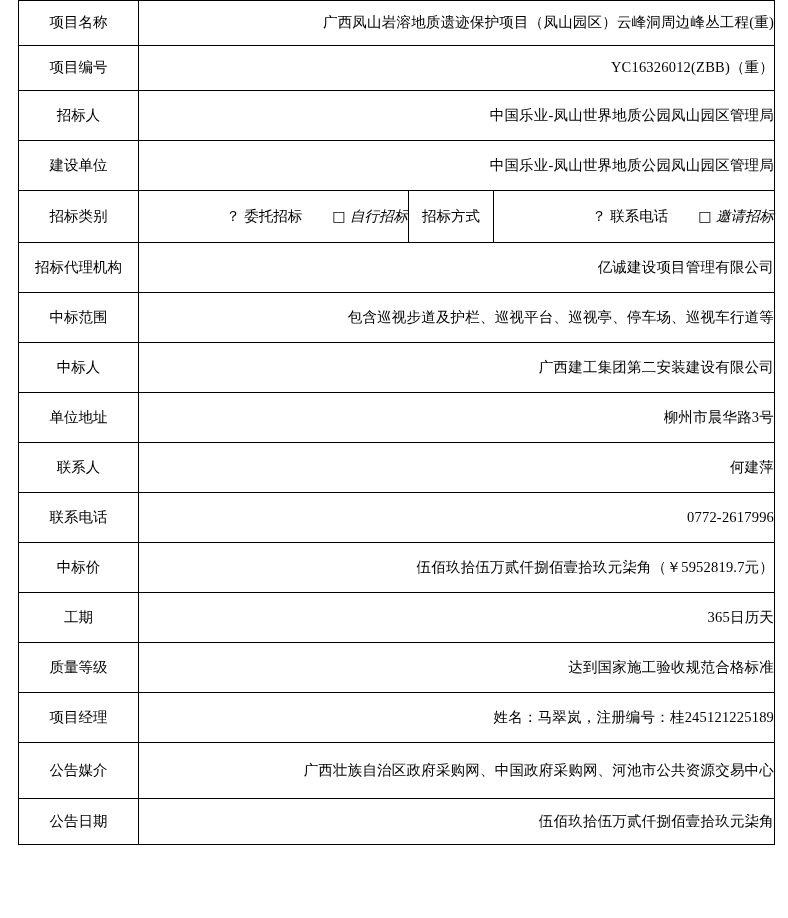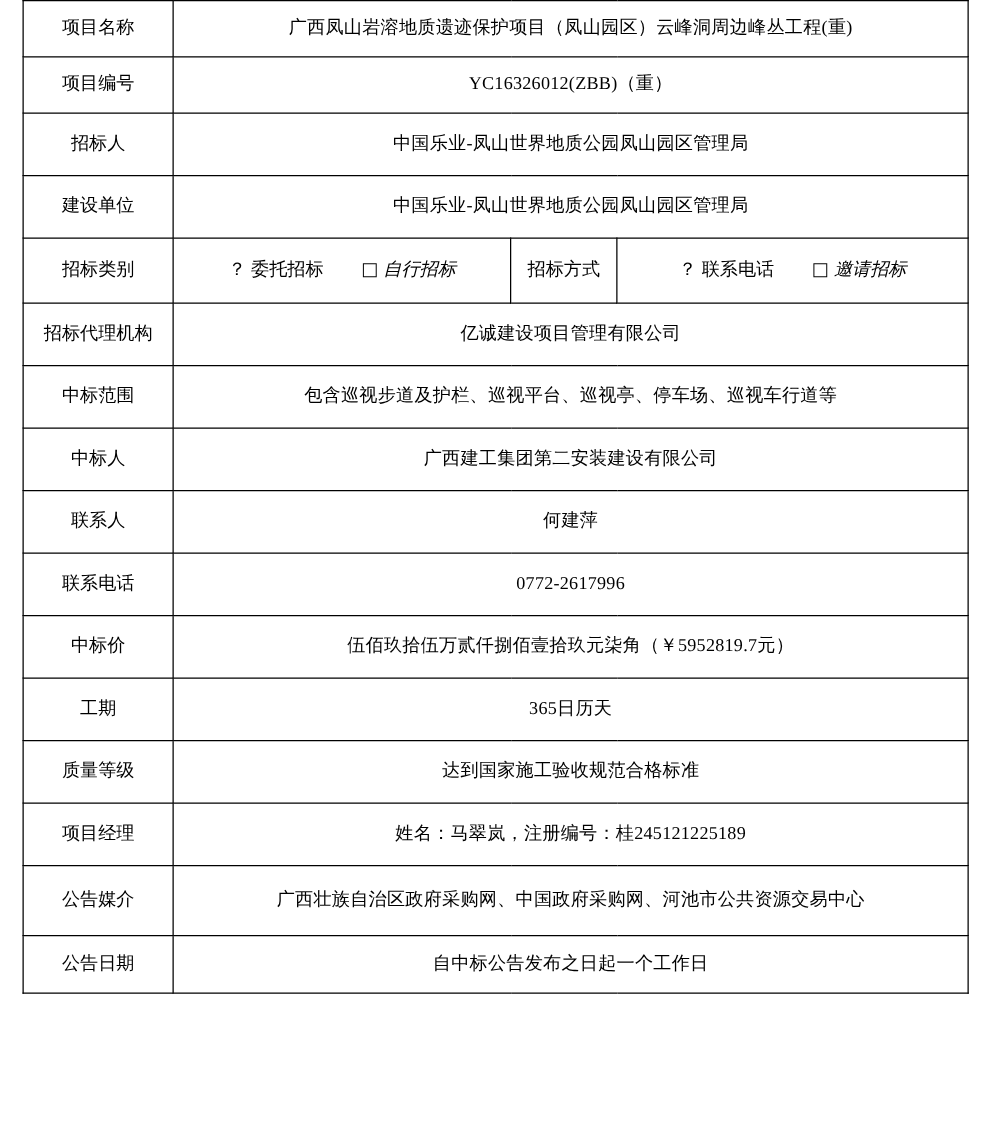--- a/index.html
+++ b/index.html
@@ -35,21 +35,21 @@
     font-size: 14.5px;
     line-height: 1.45;
   }
   td.label {
     text-align: center;
     width: 120px;
     padding: 6px 4px;
     white-space: nowrap;
   }
   td.value {
-    text-align: center;
+    text-align: right;
     padding: 6px 8px;
   }
   td.value-serif {
     font-family: "Liberation Serif", serif;
     font-size: 15px;
     letter-spacing: 0.2px;
   }
   .check {
     display: inline-block;
     margin-right: 4px;
@@ -119,20 +119,24 @@
       </tr>
       <tr style="height:50px">
         <td class="label">中标范围</td>
         <td class="value value-serif" colspan="5">包含巡视步道及护栏、巡视平台、巡视亭、停车场、巡视车行道等</td>
       </tr>
       <tr style="height:50px">
         <td class="label">中标人</td>
         <td class="value value-serif" colspan="5">广西建工集团第二安装建设有限公司</td>
       </tr>
       <tr style="height:50px">
+        <td class="label">单位地址</td>
+        <td class="value value-serif" colspan="5">柳州市晨华路3号</td>
+      </tr>
+      <tr style="height:50px">
         <td class="label">联系人</td>
         <td class="value value-serif" colspan="5">何建萍</td>
       </tr>
       <tr style="height:50px">
         <td class="label">联系电话</td>
         <td class="value value-serif" colspan="5">0772-2617996</td>
       </tr>
       <tr style="height:50px">
         <td class="label">中标价</td>
         <td class="value value-serif" colspan="5">伍佰玖拾伍万贰仟捌佰壹拾玖元柒角（￥5952819.7元）</td>
@@ -148,17 +152,17 @@
       <tr style="height:50px">
         <td class="label">项目经理</td>
         <td class="value value-serif" colspan="5">姓名：马翠岚，注册编号：桂245121225189</td>
       </tr>
       <tr style="height:56px">
         <td class="label">公告媒介</td>
         <td class="value value-serif wrapval" colspan="5">广西壮族自治区政府采购网、中国政府采购网、河池市公共资源交易中心</td>
       </tr>
       <tr style="height:46px">
         <td class="label">公告日期</td>
-        <td class="value value-serif" colspan="5">自中标公告发布之日起一个工作日</td>
+        <td class="value value-serif" colspan="5">伍佰玖拾伍万贰仟捌佰壹拾玖元柒角</td>
       </tr>
     </tbody>
   </table>
 </div>
 
 </body></html>

